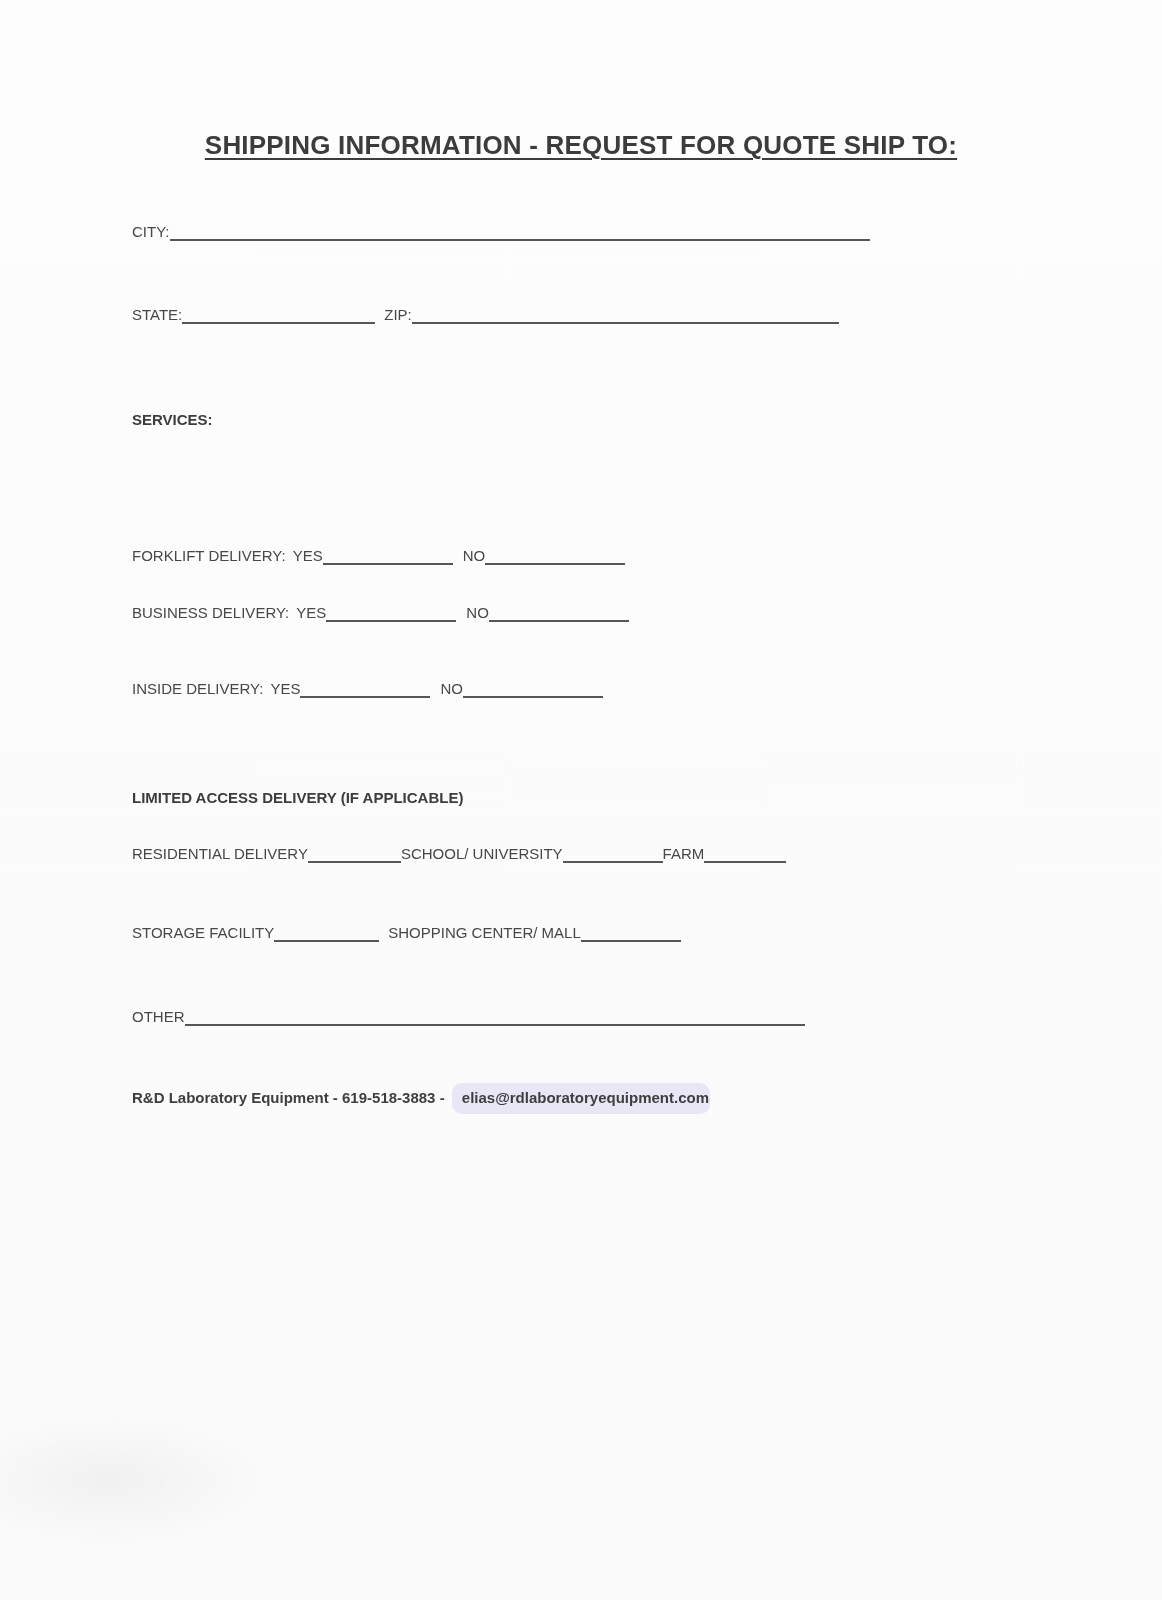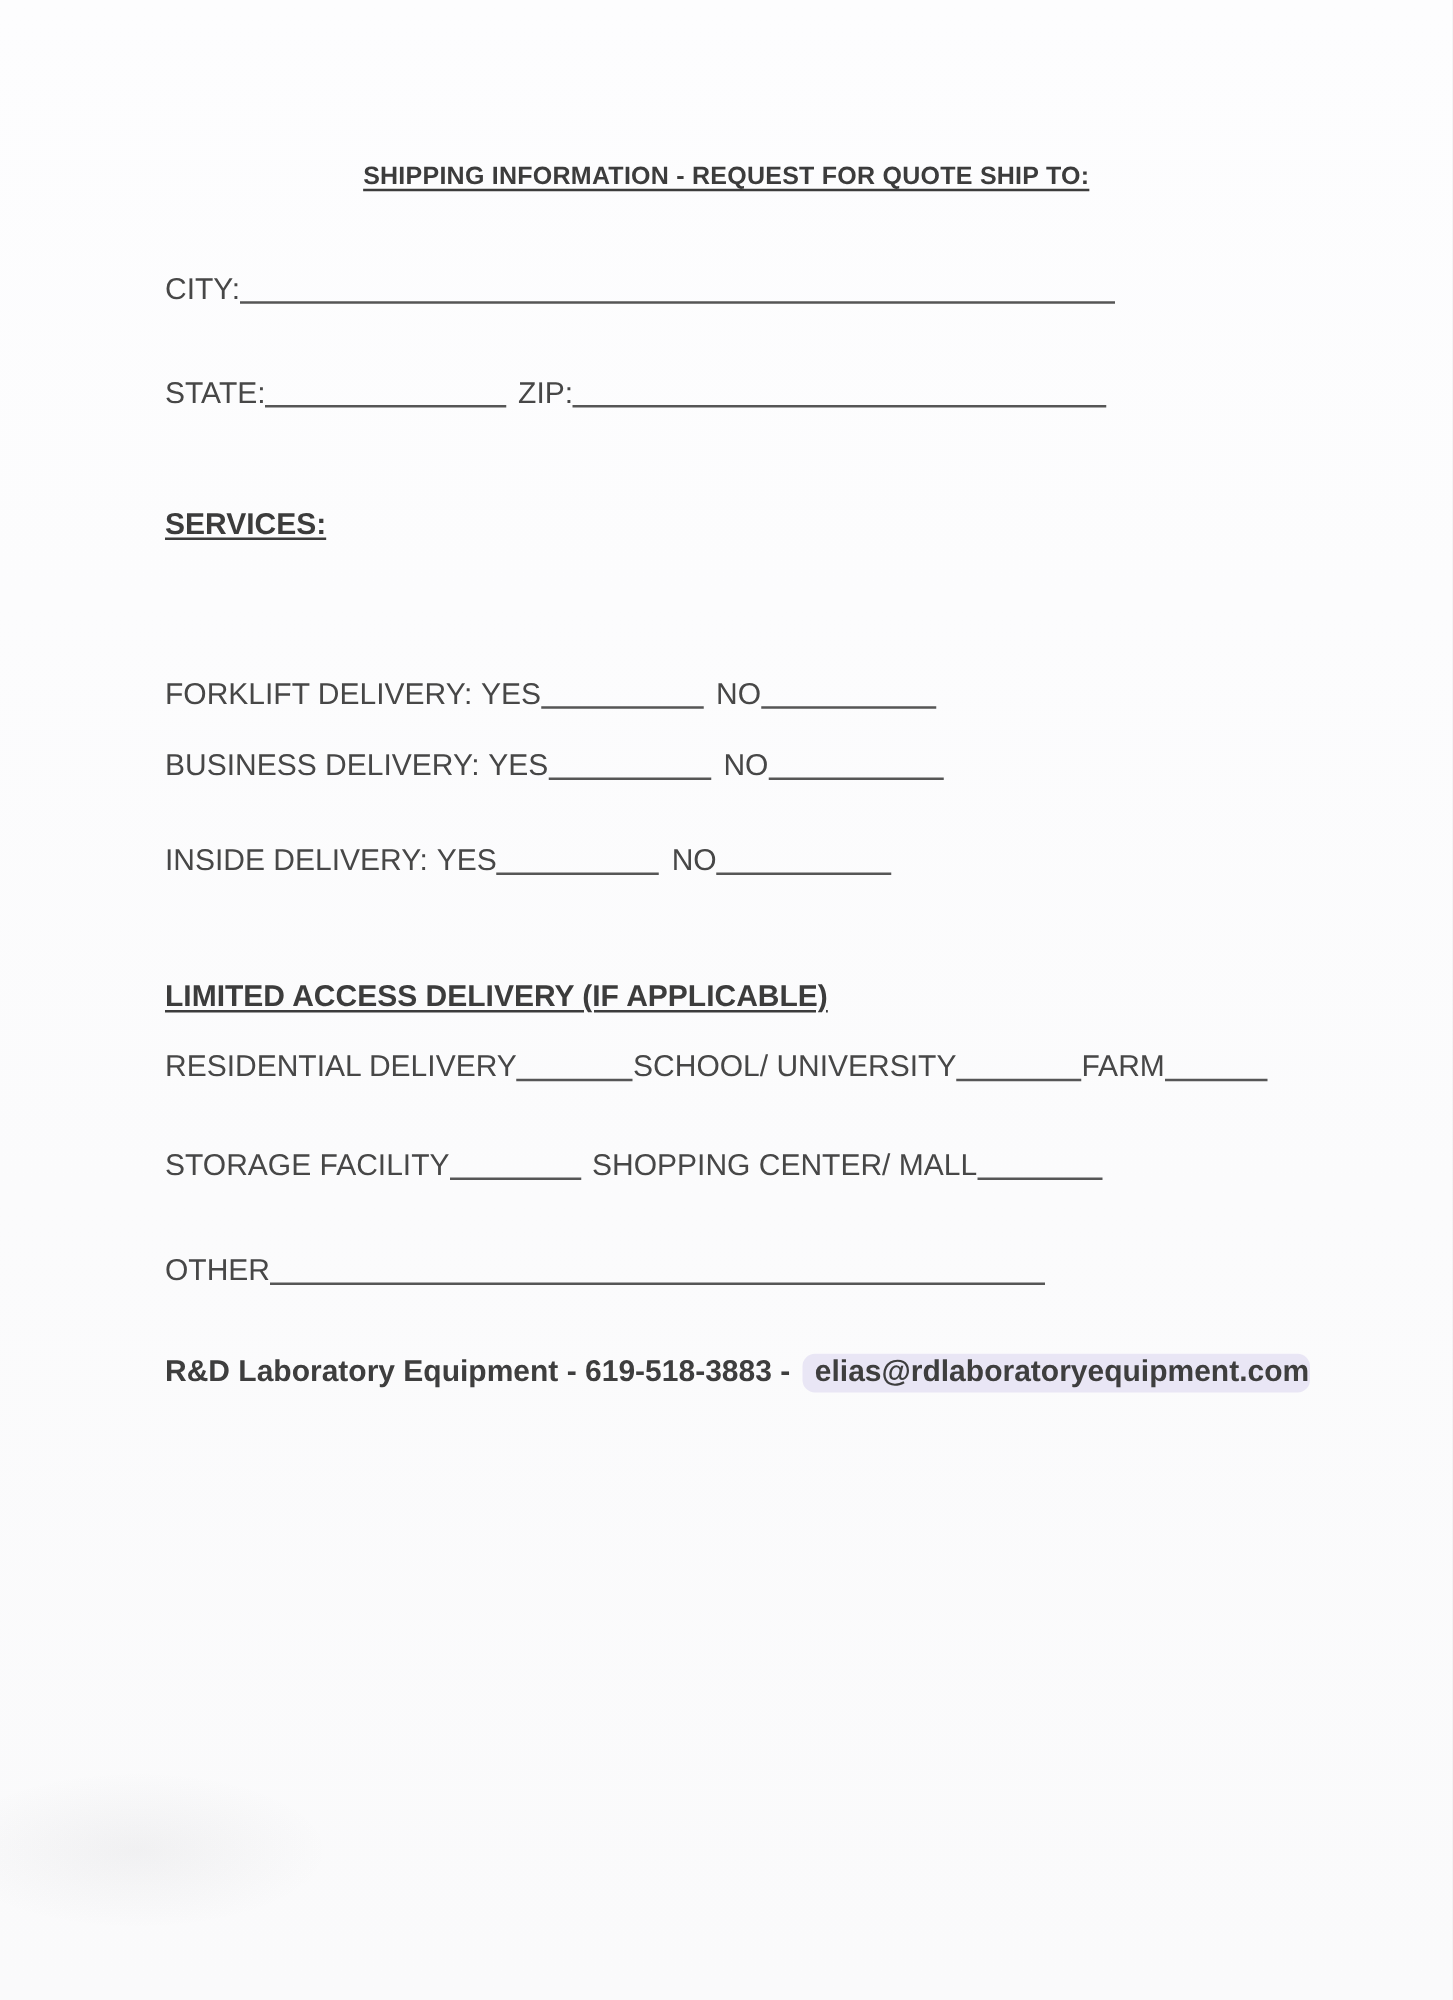--- a/index.html
+++ b/index.html
@@ -11,41 +11,40 @@
     background-image:
       radial-gradient(ellipse 220px 90px at 110px 1480px, rgba(60,60,70,0.05), transparent 70%),
       linear-gradient(180deg,#fdfdfe 0%, #fbfbfc 60%, #fafafb 100%);
     font-family:"Liberation Sans", sans-serif;
     color:#454545;
     overflow:hidden;
   }
   .row{
     position:absolute;
     left:132px;
-    font-size:24px;
+    font-size:15px;
     line-height:26px;
     white-space:nowrap;
     color:#474747;
   }
   .title{
     position:absolute;
     top:130px;left:0;right:0;
     text-align:center;
-    font-size:20px;
+    font-size:26px;
     font-weight:bold;
     color:#3c3c3c;
     text-decoration:underline;
     text-decoration-thickness:2px;
     text-underline-offset:4px;
     letter-spacing:0.2px;
   }
   .heading{
     font-weight:bold;
     color:#3c3c3c;
-    text-decoration:underline;
     text-decoration-thickness:2px;
     text-underline-offset:3px;
   }
   .bold{font-weight:bold;color:#3e3e3e;}
   .blank{
     display:inline-block;
     height:0;
     border-bottom:2px solid #565656;
     vertical-align:-4px;
   }

